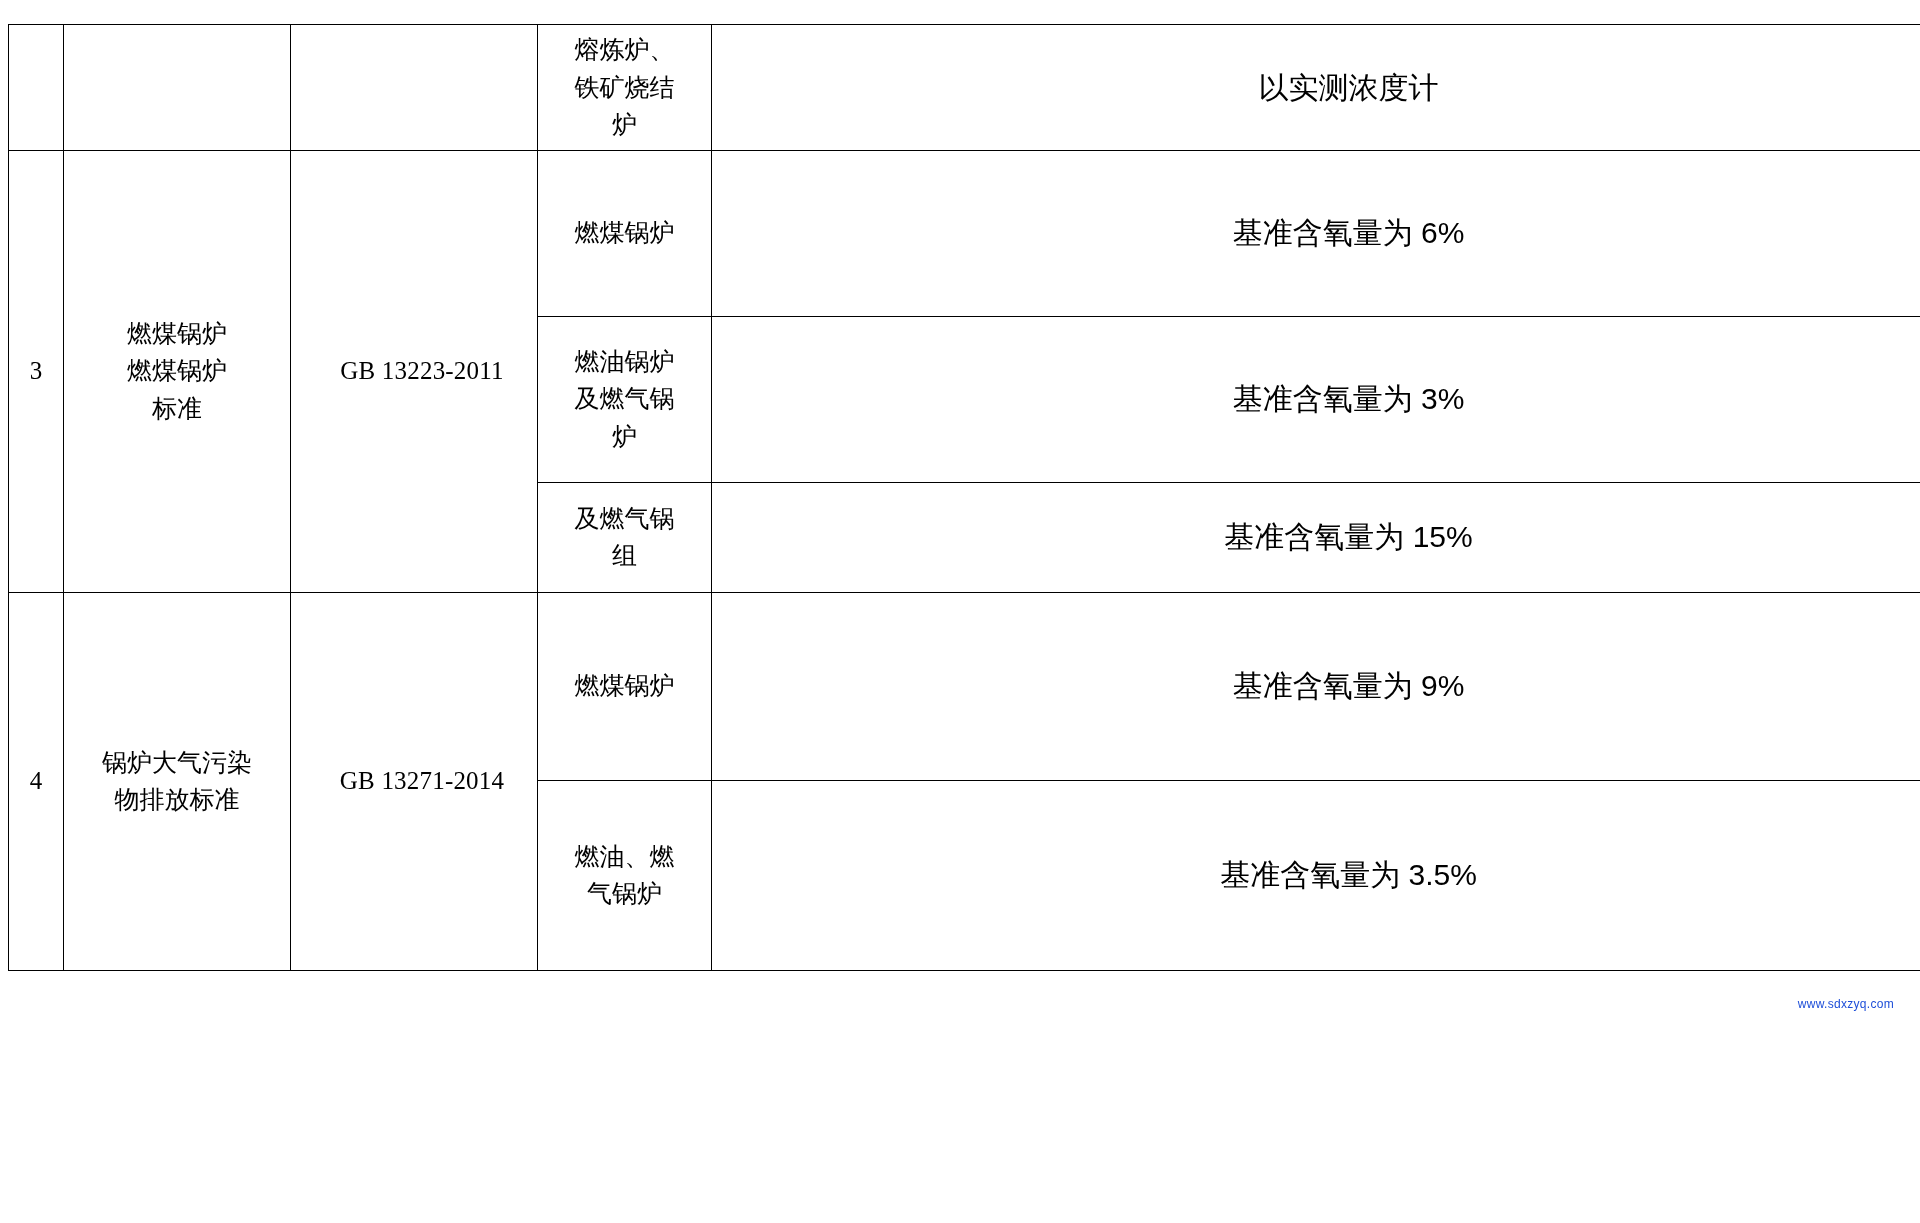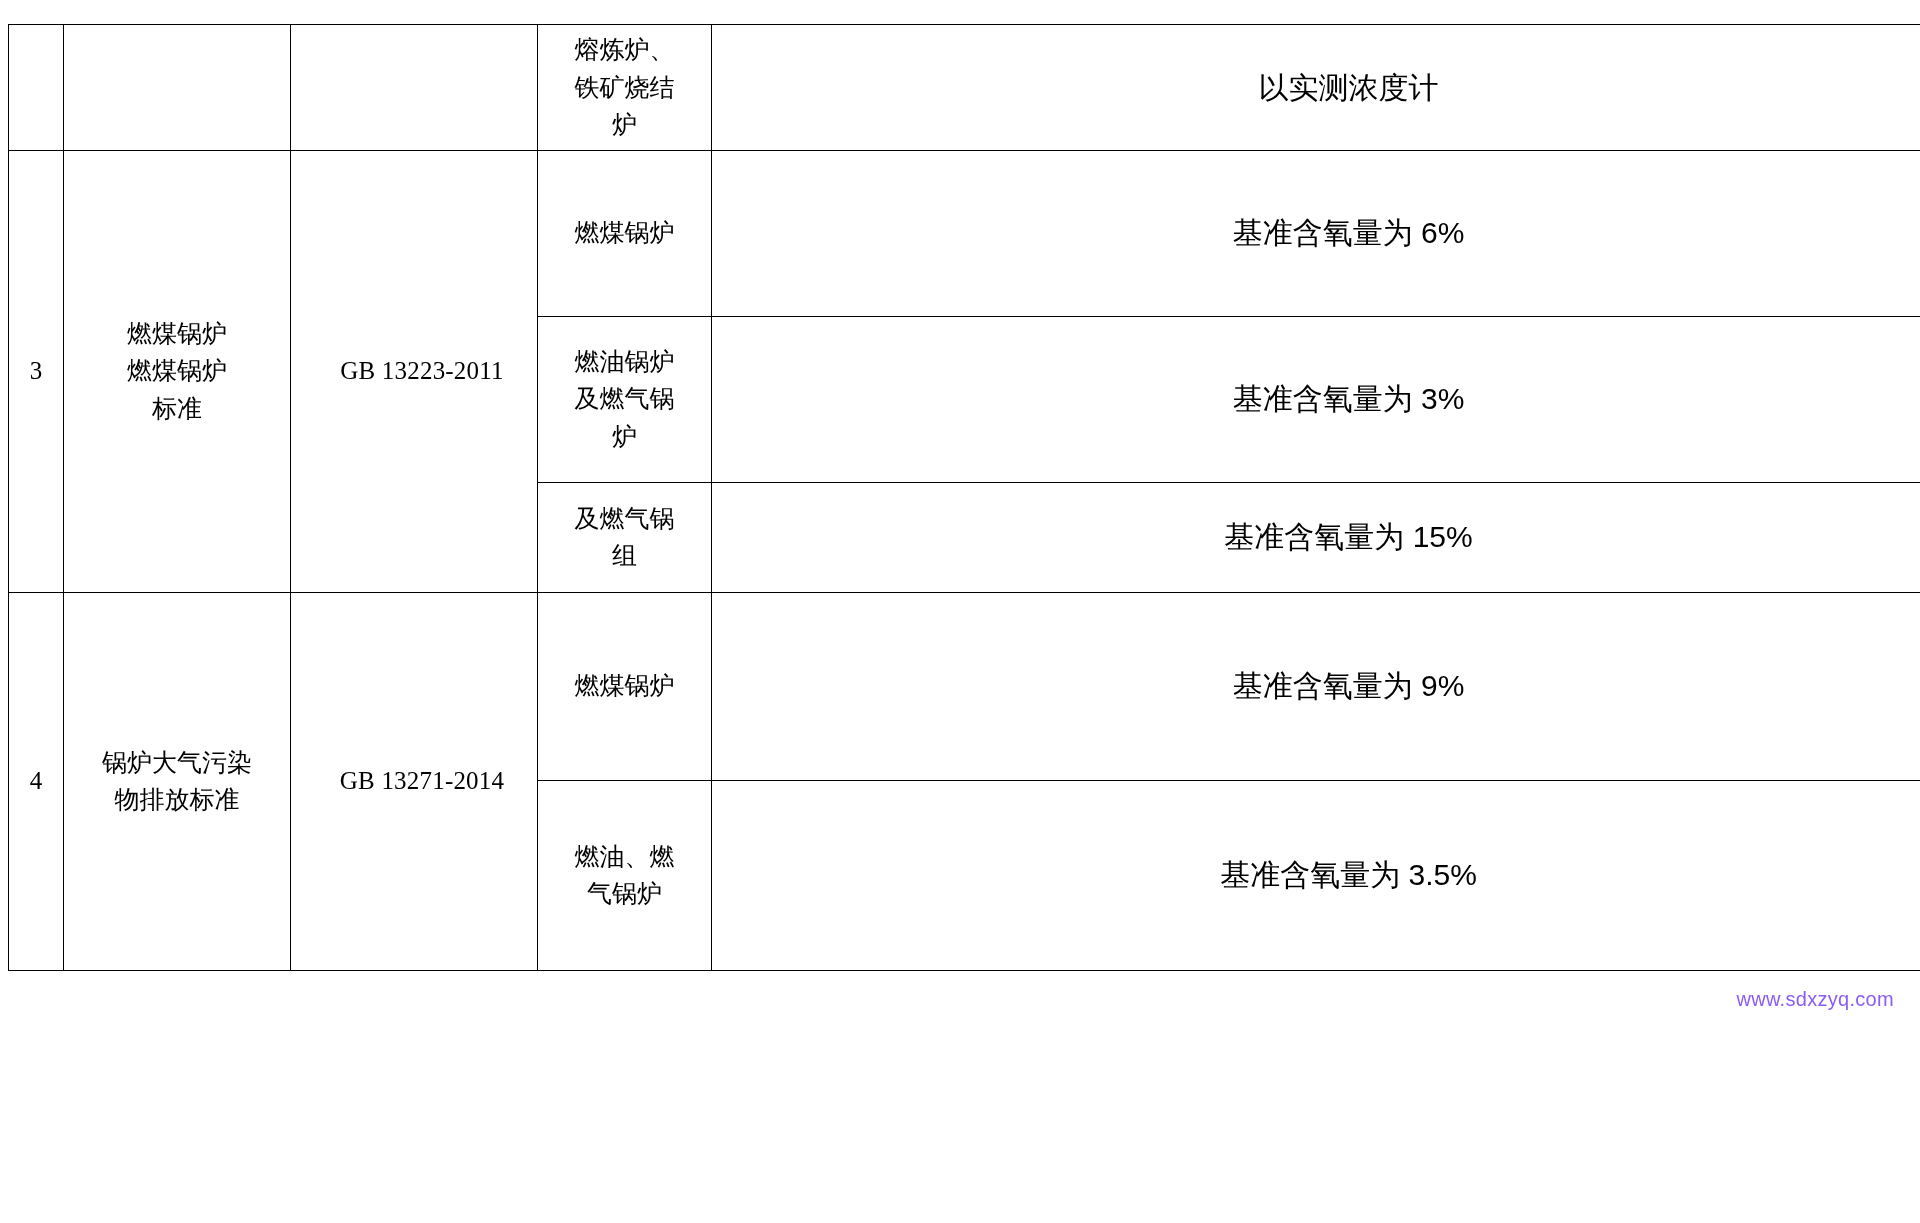--- a/index.html
+++ b/index.html
@@ -71,22 +71,22 @@
   .r3 { height: 166px; }
   .r4 { height: 110px; }
   .r5 { height: 188px; }
   .r6 { height: 190px; }
 
   .watermark {
     position: absolute;
     right: 26px;
     bottom: 22px;
     font-family: "Liberation Sans", sans-serif;
-    font-size: 20px;
-    color: #8b5cf6;
+    font-size: 12px;
+    color: #1d4ed8;
     letter-spacing: 0.3px;
   }
 </style>
 </head>
 <body>
 
 <div class="page">
 
   <table class="doc-table">
     <tbody>

